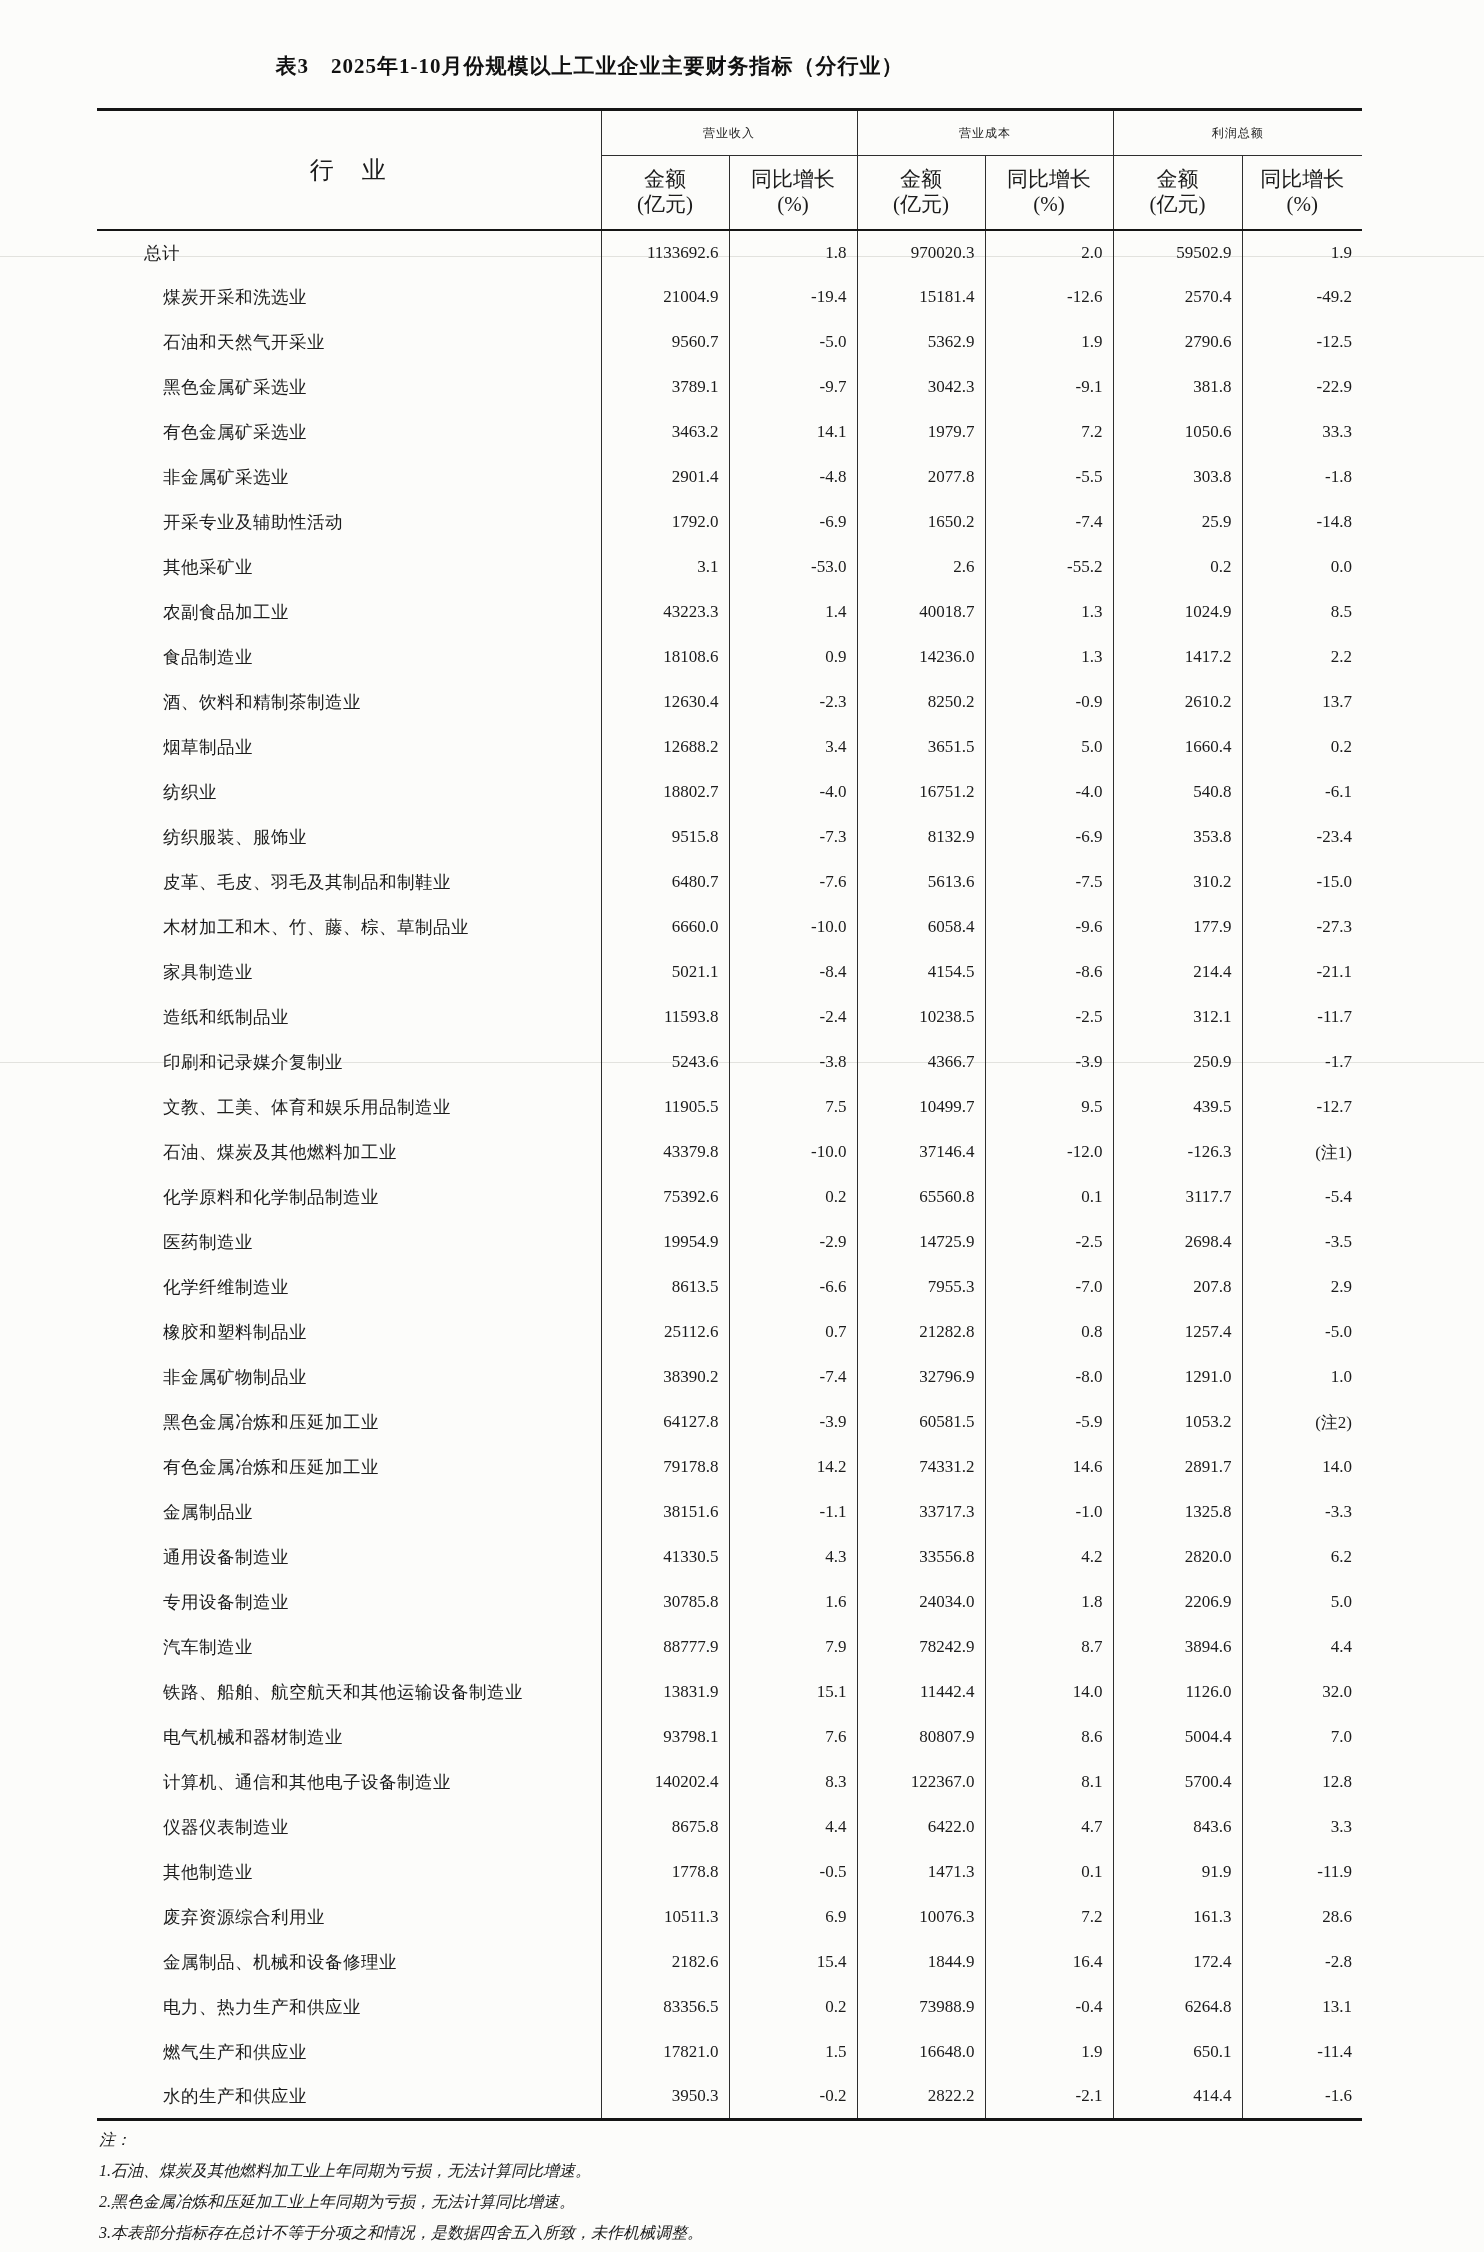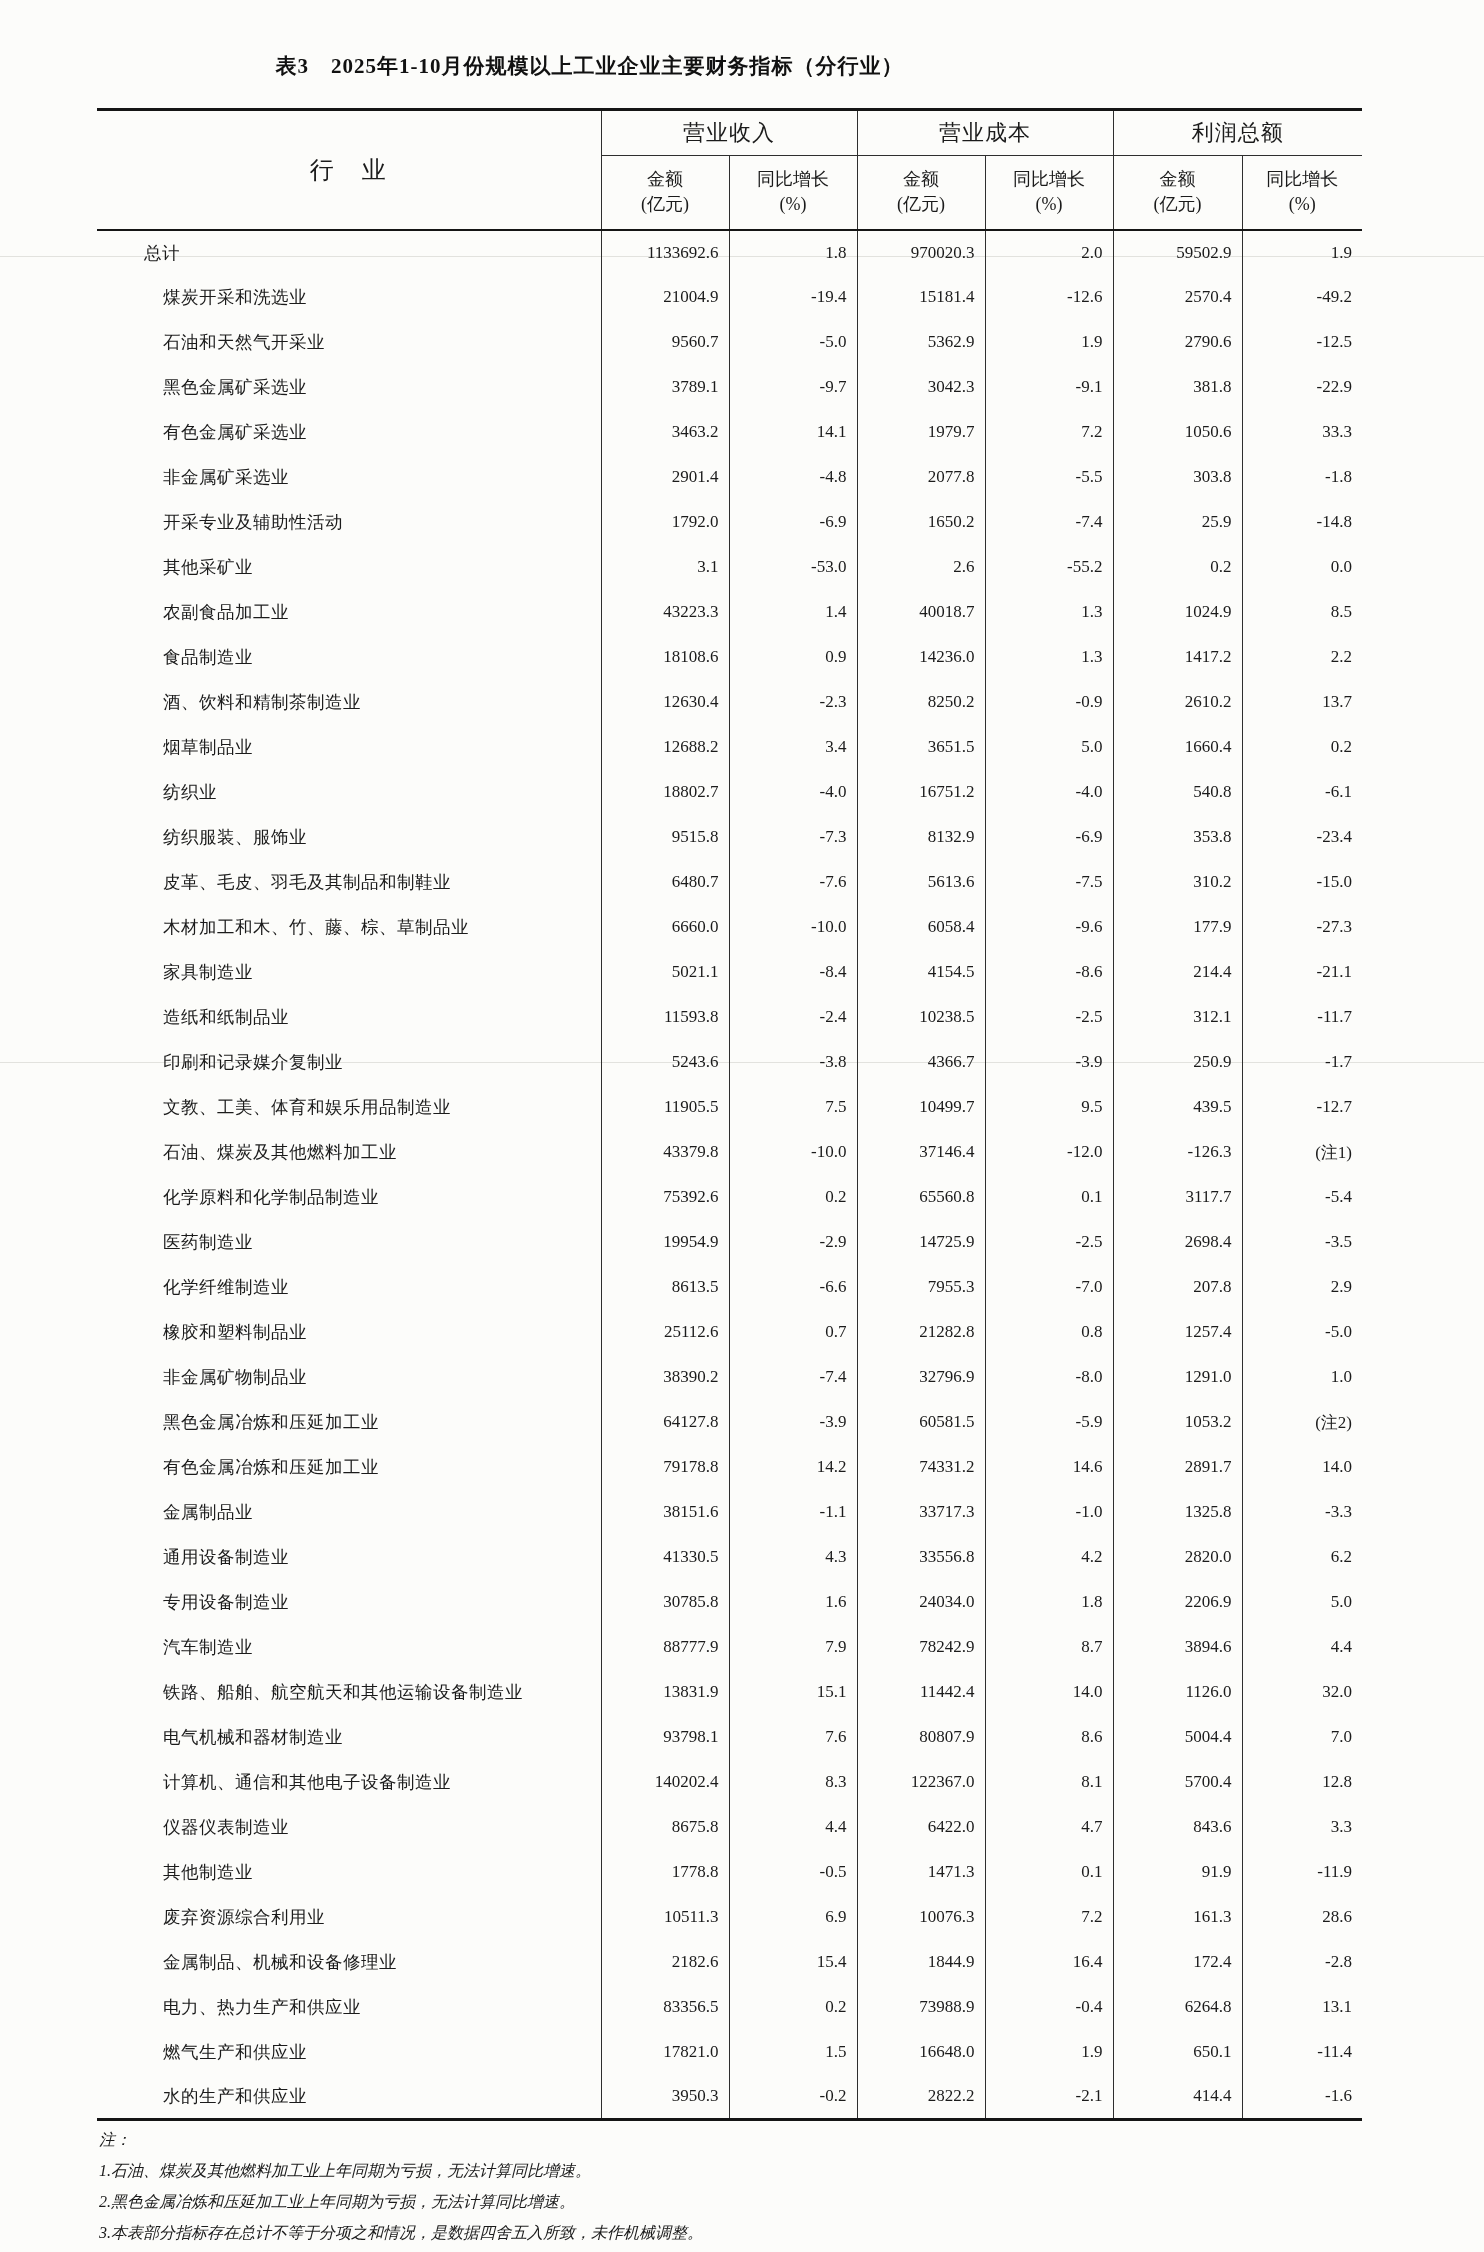--- a/index.html
+++ b/index.html
@@ -22,30 +22,30 @@
     border-collapse:collapse;table-layout:fixed;
     border-top:3px solid #151515;border-bottom:3px solid #151515;
   }
   table.doc th,table.doc td{
     font-weight:normal;vertical-align:middle;padding:0;
     color:#1b1b1b;
   }
   tr.group-row{height:46px;}
   tr.group-row th.group{
     border-left:1px solid #2e2e2e;border-bottom:1px solid #2e2e2e;
-    font-size:22px;text-align:center;letter-spacing:1px;
+    font-size:12px;text-align:center;letter-spacing:1px;
   }
   th.industry-head{
     border-bottom:2px solid #151515;
     font-size:24px;text-align:center;letter-spacing:2px;
   }
   tr.sub-row{height:74px;}
   tr.sub-row th{
     border-left:1px solid #2e2e2e;border-bottom:2px solid #151515;
-    font-size:18px;line-height:25px;text-align:center;
+    font-size:21px;line-height:25px;text-align:center;
   }
   tbody tr{height:45px;}
   tbody td{font-size:17.5px;}
   tbody td.label{text-align:left;padding-left:47px;letter-spacing:0.5px;}
   tbody td.label.indent{padding-left:66px;}
   tbody td.num{
     text-align:right;padding-right:10px;
     border-left:1px solid #2e2e2e;font-size:17px;
   }
   .notes{

